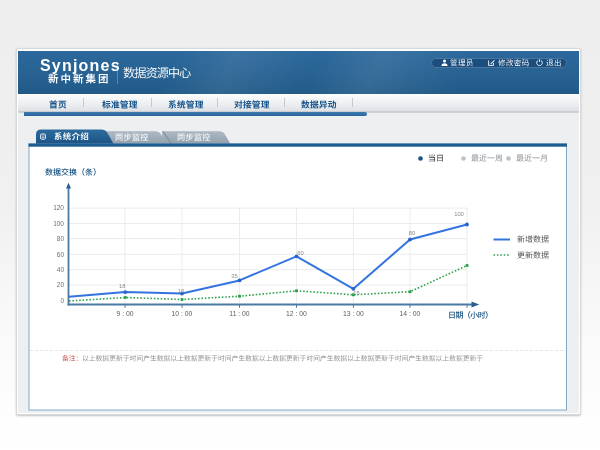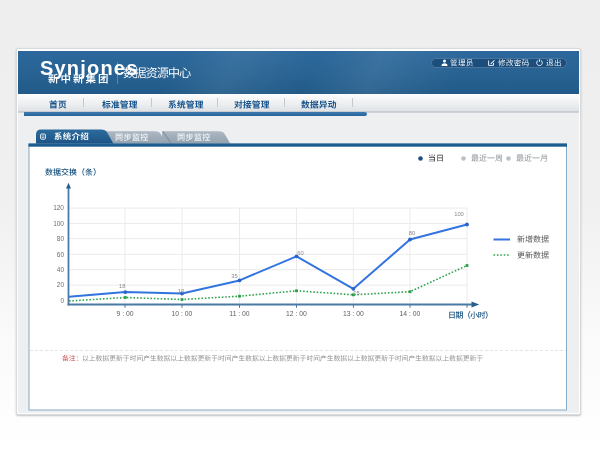--- a/index.html
+++ b/index.html
@@ -11,21 +11,21 @@
 .nav{position:absolute;left:18px;top:94px;width:561px;height:16.5px;
  background:linear-gradient(180deg,#fdfdfd 0%,#eceef0 60%,#dfe2e5 100%);border-bottom:1px solid #c9cdd1;}
 .navsep{position:absolute;top:98px;width:1px;height:9px;background:#c3c9ce}
 .stripline{position:absolute;left:18px;top:111.5px;width:561px;height:1.3px;background:#cdd3d9;}
 .strip{position:absolute;left:24px;top:111.5px;width:342.5px;height:4.8px;border-radius:0 2px 2px 0;
  background:linear-gradient(180deg,#3b7ab2 0%,#2a6498 100%);}
 .body{position:absolute;left:18px;top:112.8px;width:561px;height:300.2px;background:#edeff0;}
 .pill{position:absolute;left:431px;top:57.5px;width:136px;height:10px;border-radius:6px;
  background:#1c4e7d;border:1px solid #49759e;box-sizing:border-box;}
 .logo{position:absolute;left:40px;top:56.6px;color:#fff;font-weight:bold;
- font-size:20px;letter-spacing:1.2px;font-family:"Liberation Sans",sans-serif;}
+ font-size:16px;letter-spacing:1.2px;font-family:"Liberation Sans",sans-serif;}
 .logosep{position:absolute;left:116.5px;top:62px;width:1px;height:22px;background:rgba(255,255,255,.25)}
 </style></head>
 <body>
 <div class="card"></div>
 <div class="hdr"></div>
 <div class="nav"></div>
 <div class="navsep" style="left:83.0px"></div>
 <div class="navsep" style="left:150.5px"></div>
 <div class="navsep" style="left:217.0px"></div>
 <div class="navsep" style="left:284.0px"></div>

